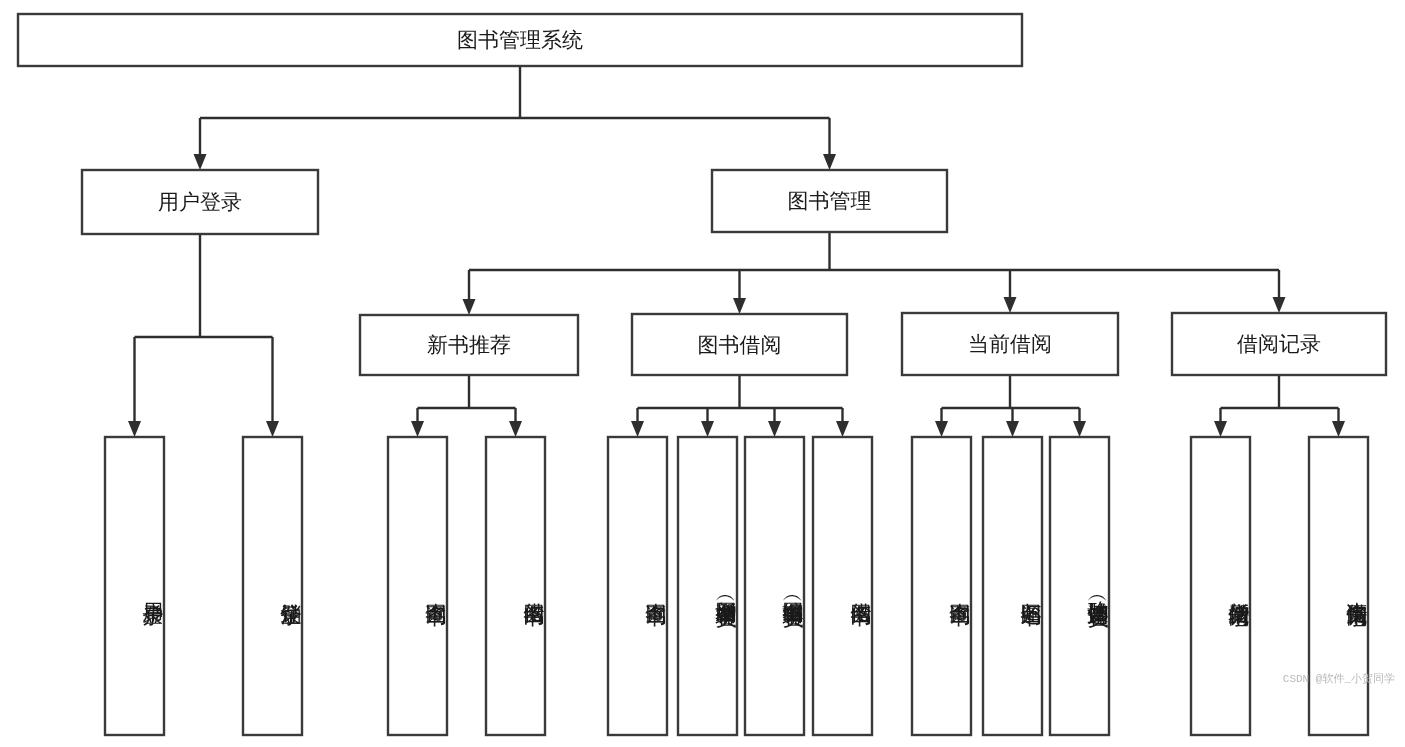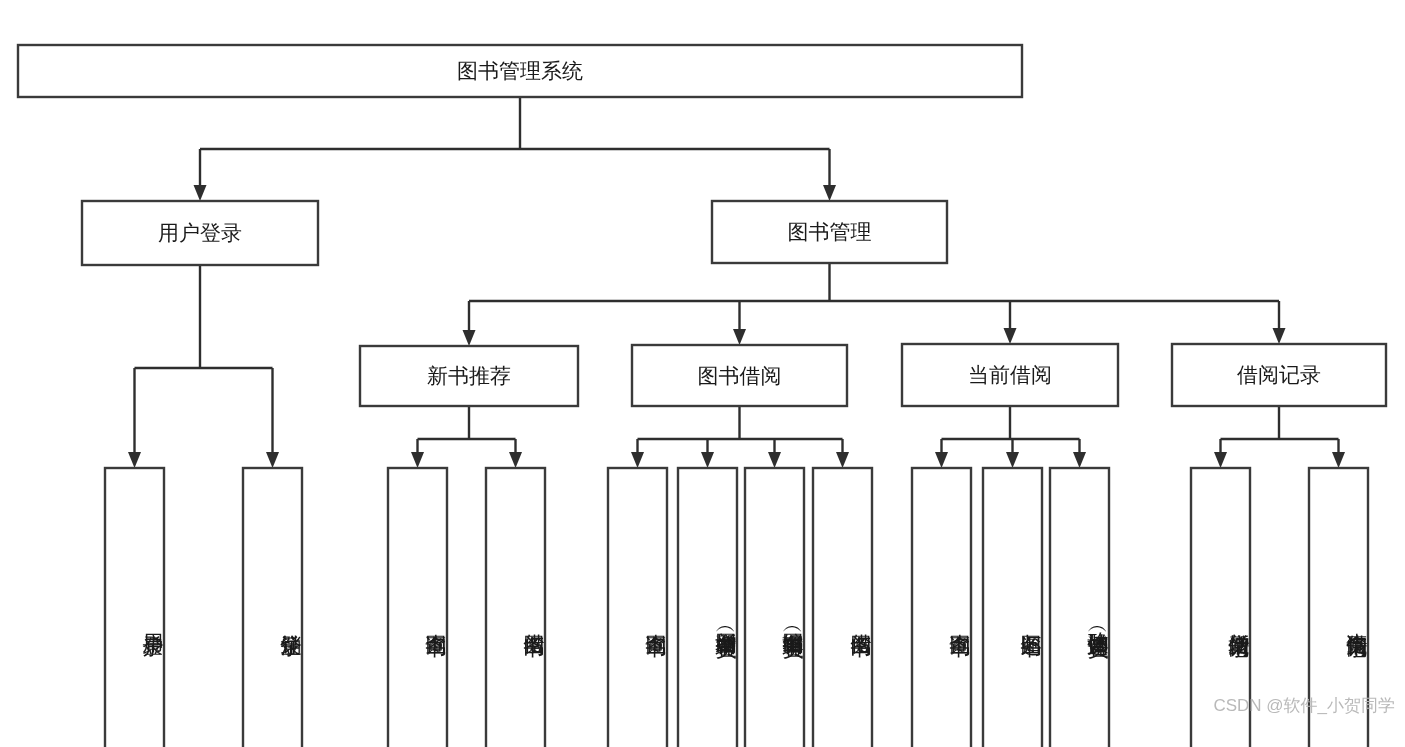--- a/index.html
+++ b/index.html
@@ -12,21 +12,20 @@
     height: 747px;
     font-family: "DejaVu Sans", "Liberation Sans", sans-serif;
     overflow: hidden;
     position: relative;
   }
   #diagram-root {
     position: relative;
     width: 1405px;
     height: 690px;
     background: #ffffff;
-    margin-top: 31px;
   }
   svg#tree-svg {
     position: absolute;
     top: 0;
     left: 0;
     width: 1405px;
     height: 747px;
     display: block;
   }
   .node-box {
@@ -60,22 +59,22 @@
     color: #1a1a1a;
     letter-spacing: 1px;
     white-space: nowrap;
     text-align: center;
     pointer-events: none;
   }
   #watermark {
     position: absolute;
     right: 10px;
     bottom: 4px;
-    font-family: Liberation Sans, sans-serif;
-    font-size: 17px;
+    font-family: Liberation Mono, monospace;
+    font-size: 11px;
     color: #b9b9b9;
     white-space: nowrap;
     user-select: none;
   }
 </style>
 </head>
 <body>
 
 <div id="diagram-root">
 

